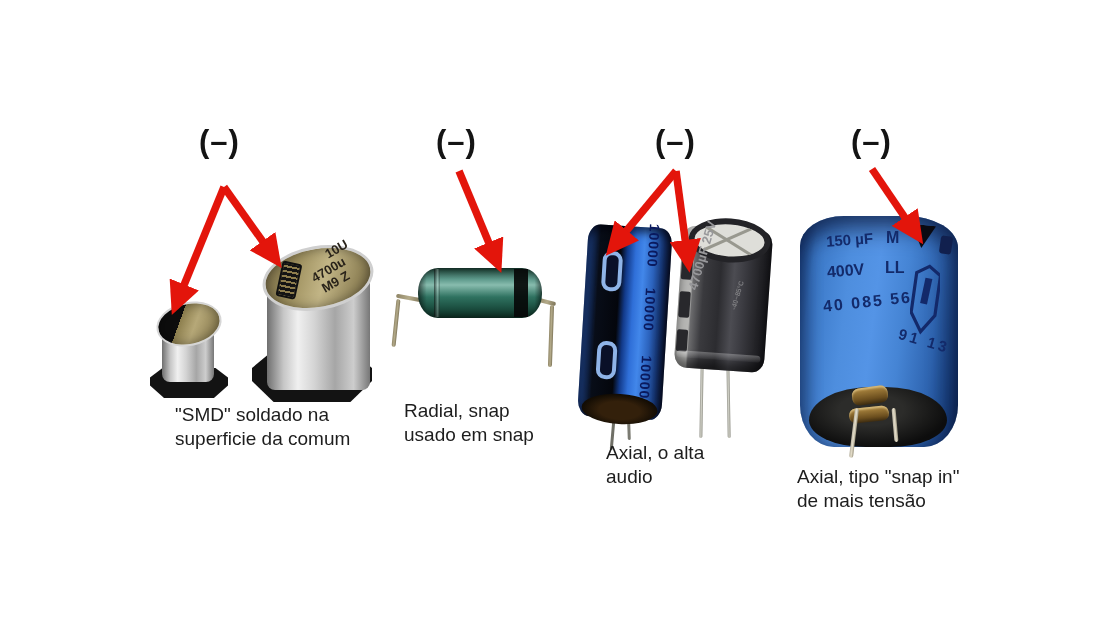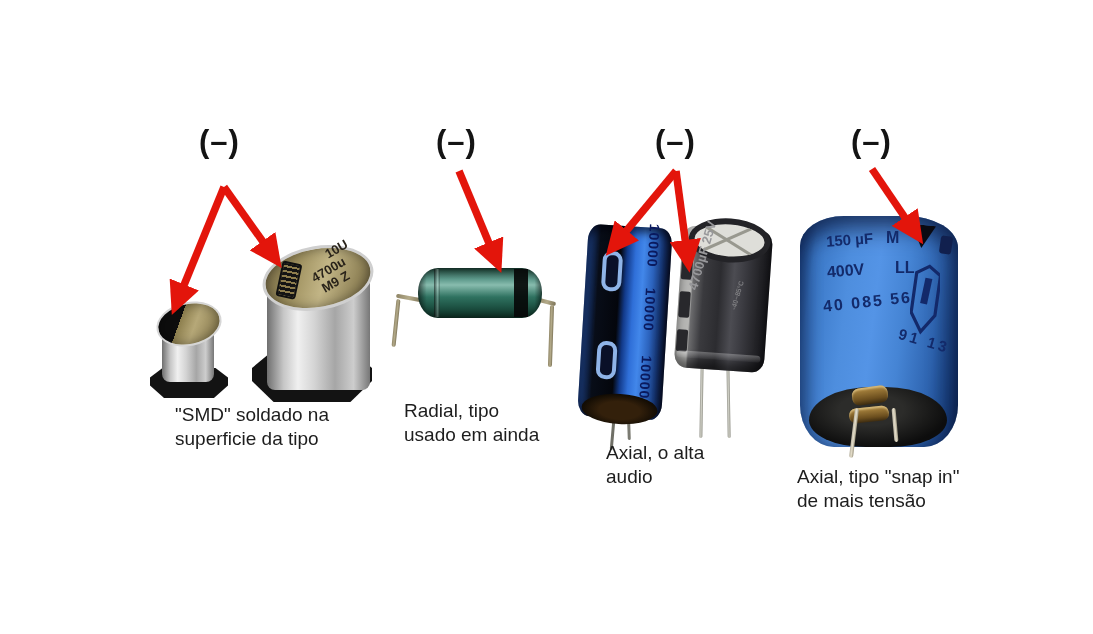--- a/index.html
+++ b/index.html
@@ -93,35 +93,35 @@
     <div class="abs smd-code" style="left:14px;top:8px;width:16px;height:32px;transform:rotate(22deg);"></div>
     <div class="abs smd-toptext" style="left:30px;top:2px;width:70px;transform:rotate(-20deg);">
       <div style="text-align:right;padding-right:6px;">10U</div>
       <div>4700u</div>
       <div>M9 Z</div>
     </div>
   </div>
 
   <div class="caption" style="left:175px;top:403px;">
     <div>"SMD" soldado na</div>
-    <div>superficie da tipo</div>
+    <div>superficie da comum</div>
   </div>
 
   <div class="abs lead" style="left:396px;top:296px;width:26px;height:4px;transform:rotate(10deg);"></div>
   <div class="abs lead" style="left:394px;top:299px;width:4px;height:48px;transform:rotate(6deg);"></div>
   <div class="abs lead" style="left:538px;top:300px;width:18px;height:4px;transform:rotate(14deg);"></div>
   <div class="abs lead" style="left:549px;top:305px;width:4px;height:62px;transform:rotate(2deg);"></div>
   <div class="abs green-body" style="left:418px;top:268px;width:124px;height:50px;">
     <div class="abs green-crimp" style="left:16px;top:1px;width:6px;height:48px;"></div>
     <div class="abs green-band" style="left:96px;top:1px;width:14px;height:48px;"></div>
   </div>
 
   <div class="caption" style="left:404px;top:399px;">
-    <div>Radial, tipo</div>
-    <div>usado em ainda</div>
+    <div>Radial, snap</div>
+    <div>usado em snap</div>
   </div>
 
   <div class="abs" style="left:612px;top:398px;width:3px;height:52px;background:#6f6f66;transform:rotate(5deg);border-radius:2px;"></div>
   <div class="abs" style="left:627px;top:394px;width:3px;height:46px;background:#7b7b72;transform:rotate(-2deg);border-radius:2px;"></div>
 
   <div class="abs bluecap" style="left:578px;top:226px;width:84px;height:192px;transform:rotate(3.5deg);transform-origin:50% 92%;">
     <div class="abs blue-dash" style="left:16px;top:26px;width:12px;height:32px;"></div>
     <div class="abs blue-dash" style="left:16px;top:116px;width:12px;height:30px;"></div>
     <span class="blue-text" style="left:44px;top:10px;">10000</span>
     <span class="blue-text" style="left:44px;top:74px;">10000</span>
@@ -149,21 +149,21 @@
     <div>Axial, o alta</div>
     <div>audio</div>
   </div>
 
   <div class="abs snapin-body" style="left:800px;top:216px;width:158px;height:231px;">
     <div class="abs snapin-triangle" style="left:110px;top:9px;width:25px;height:23px;transform:rotate(6deg);"></div>
     <div class="abs" style="left:140px;top:20px;width:12px;height:18px;background:#11204e;border-radius:3px;transform:rotate(8deg);"></div>
     <span class="snapin-text" style="left:26px;top:15px;font-size:15px;transform:rotate(-4deg);">150 µF</span>
     <span class="snapin-text" style="left:86px;top:13px;font-size:16px;">M</span>
     <span class="snapin-text" style="left:27px;top:46px;font-size:16px;transform:rotate(-5deg);">400V</span>
-    <span class="snapin-text" style="left:95px;top:43px;font-size:16px;">LL</span>
+    <span class="snapin-text" style="left:85px;top:43px;font-size:16px;">LL</span>
     <span class="snapin-text" style="left:23px;top:77px;font-size:16px;letter-spacing:2px;transform:rotate(-6deg);">40 085 56</span>
     <svg class="abs" style="left:110px;top:48px;" width="30" height="72" viewBox="0 0 30 72">
       <g transform="rotate(8 15 36)">
         <polygon points="15,2 27,10 27,50 15,68 3,50 3,10" fill="none" stroke="#13296a" stroke-width="3.2"></polygon>
         <rect x="11.5" y="14" width="7" height="26" fill="#13296a" transform="rotate(4 15 27)"></rect>
       </g>
     </svg>
     <span class="snapin-text" style="left:98px;top:116px;font-size:15px;letter-spacing:3px;transform:rotate(16deg);">91 13</span>
     <div class="abs snapin-bottom" style="left:9px;bottom:0px;width:138px;height:60px;"></div>
   </div>

